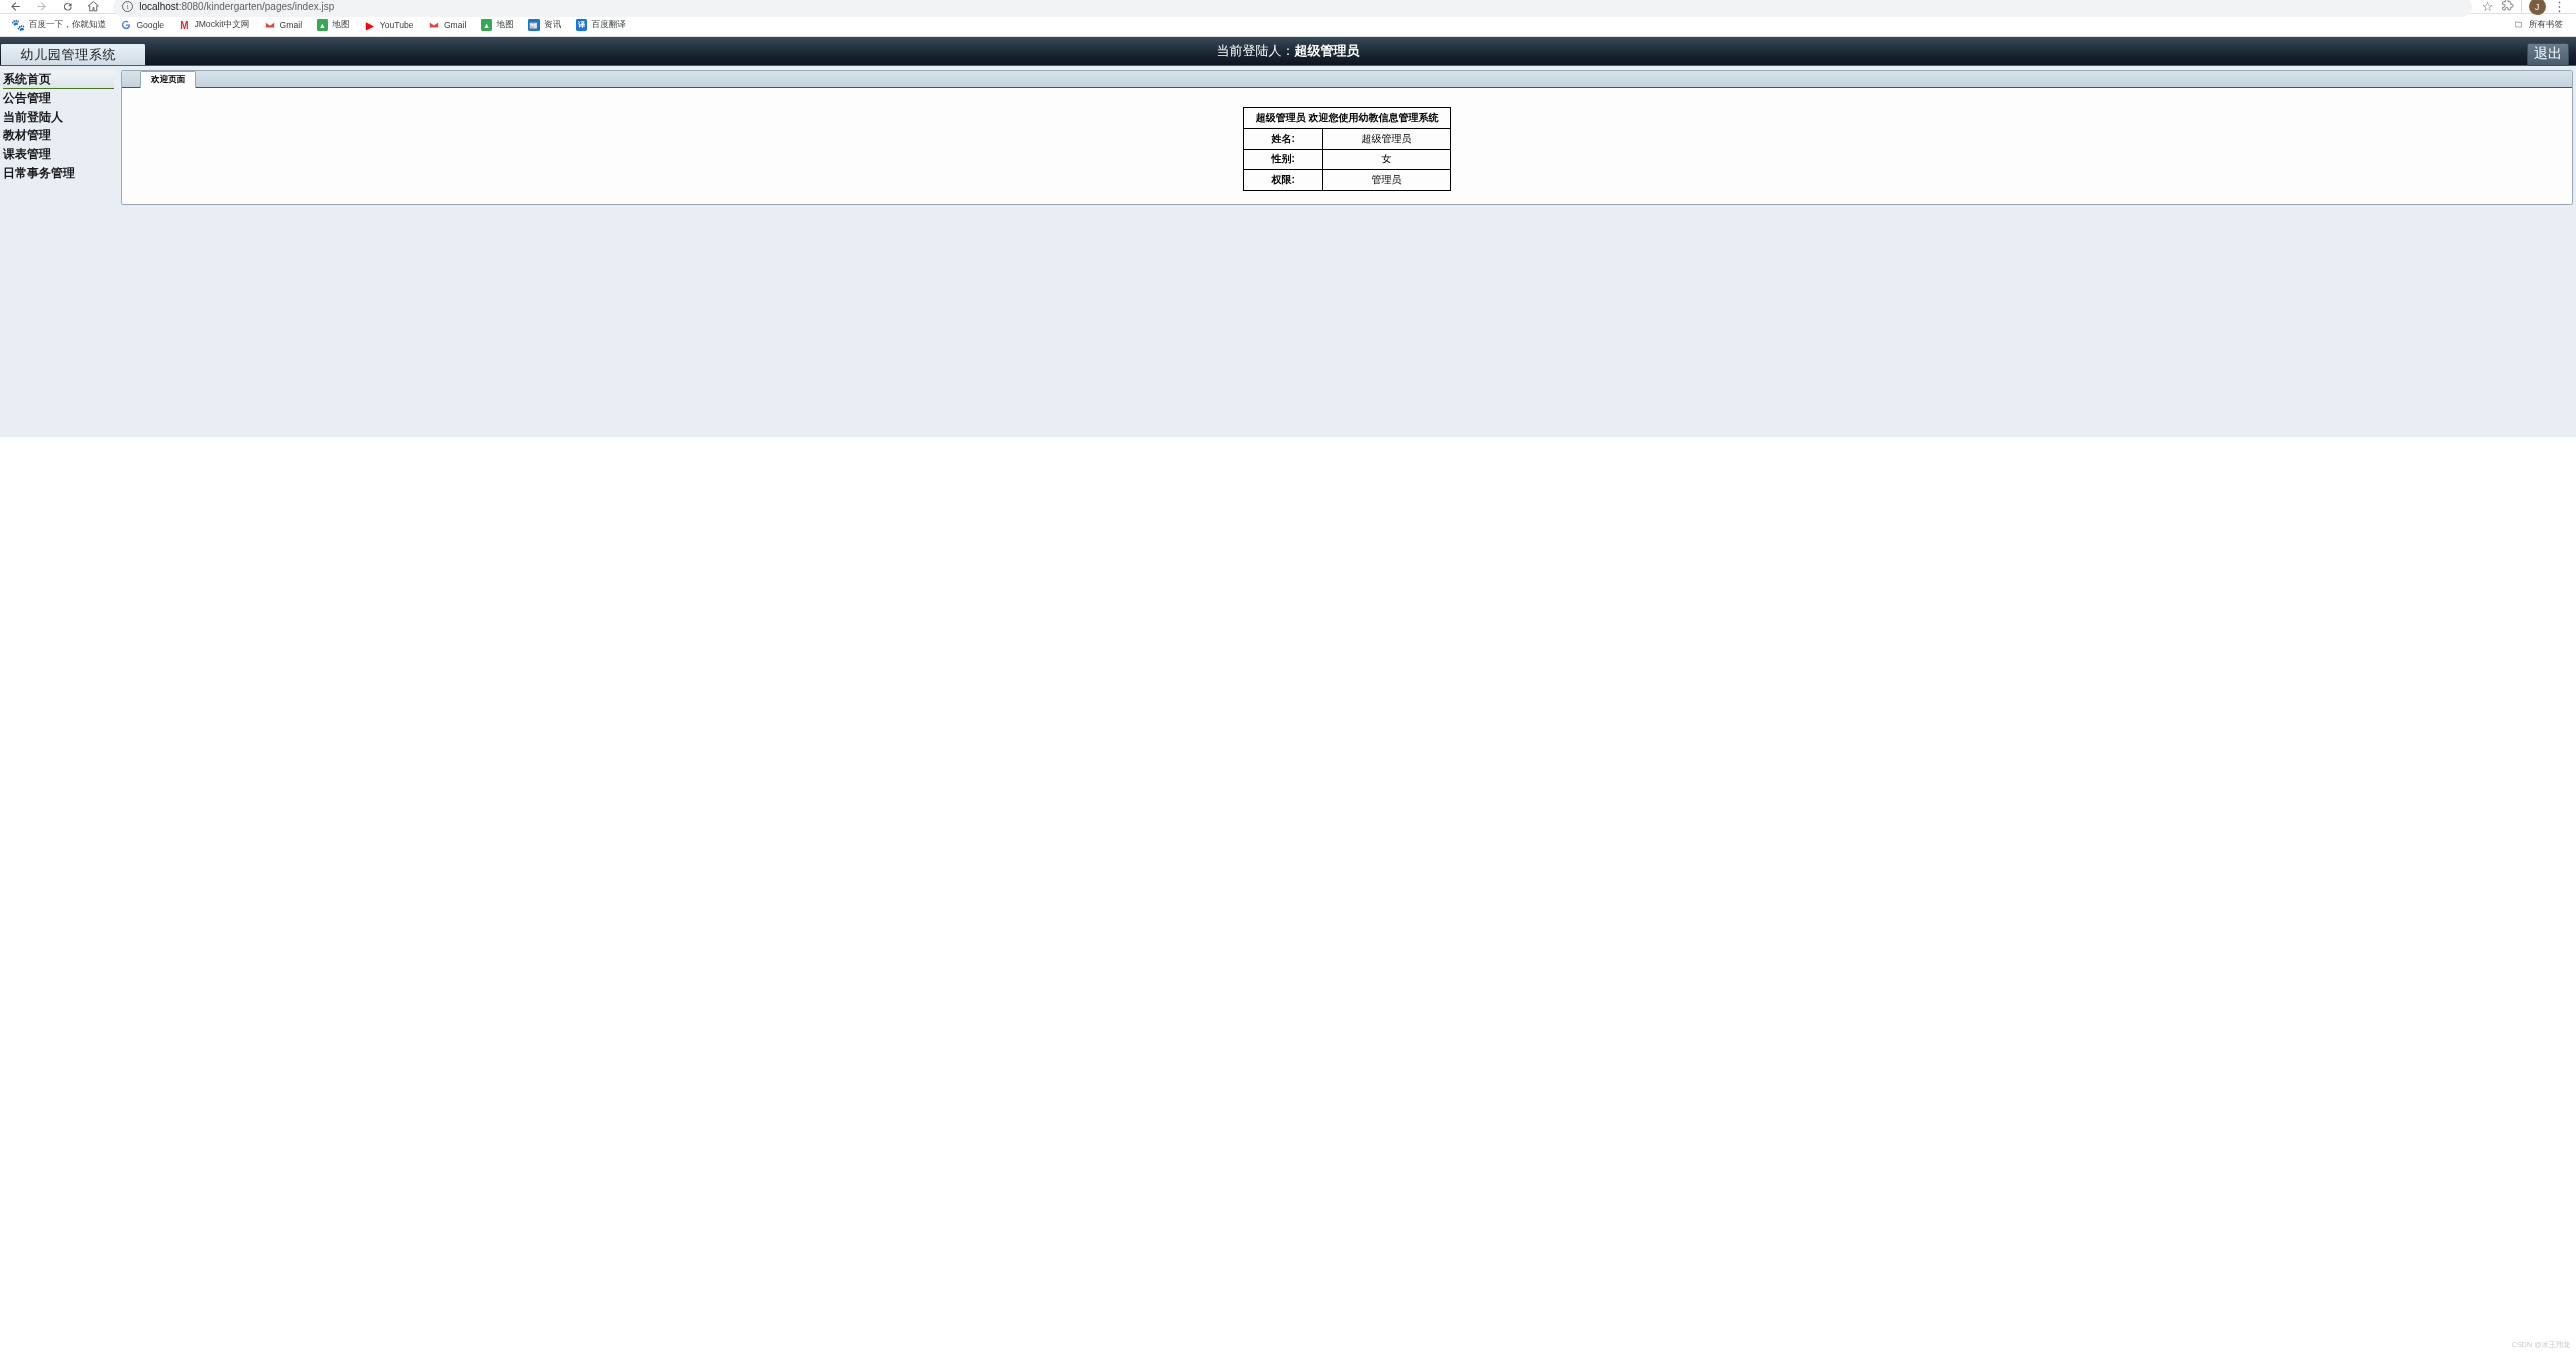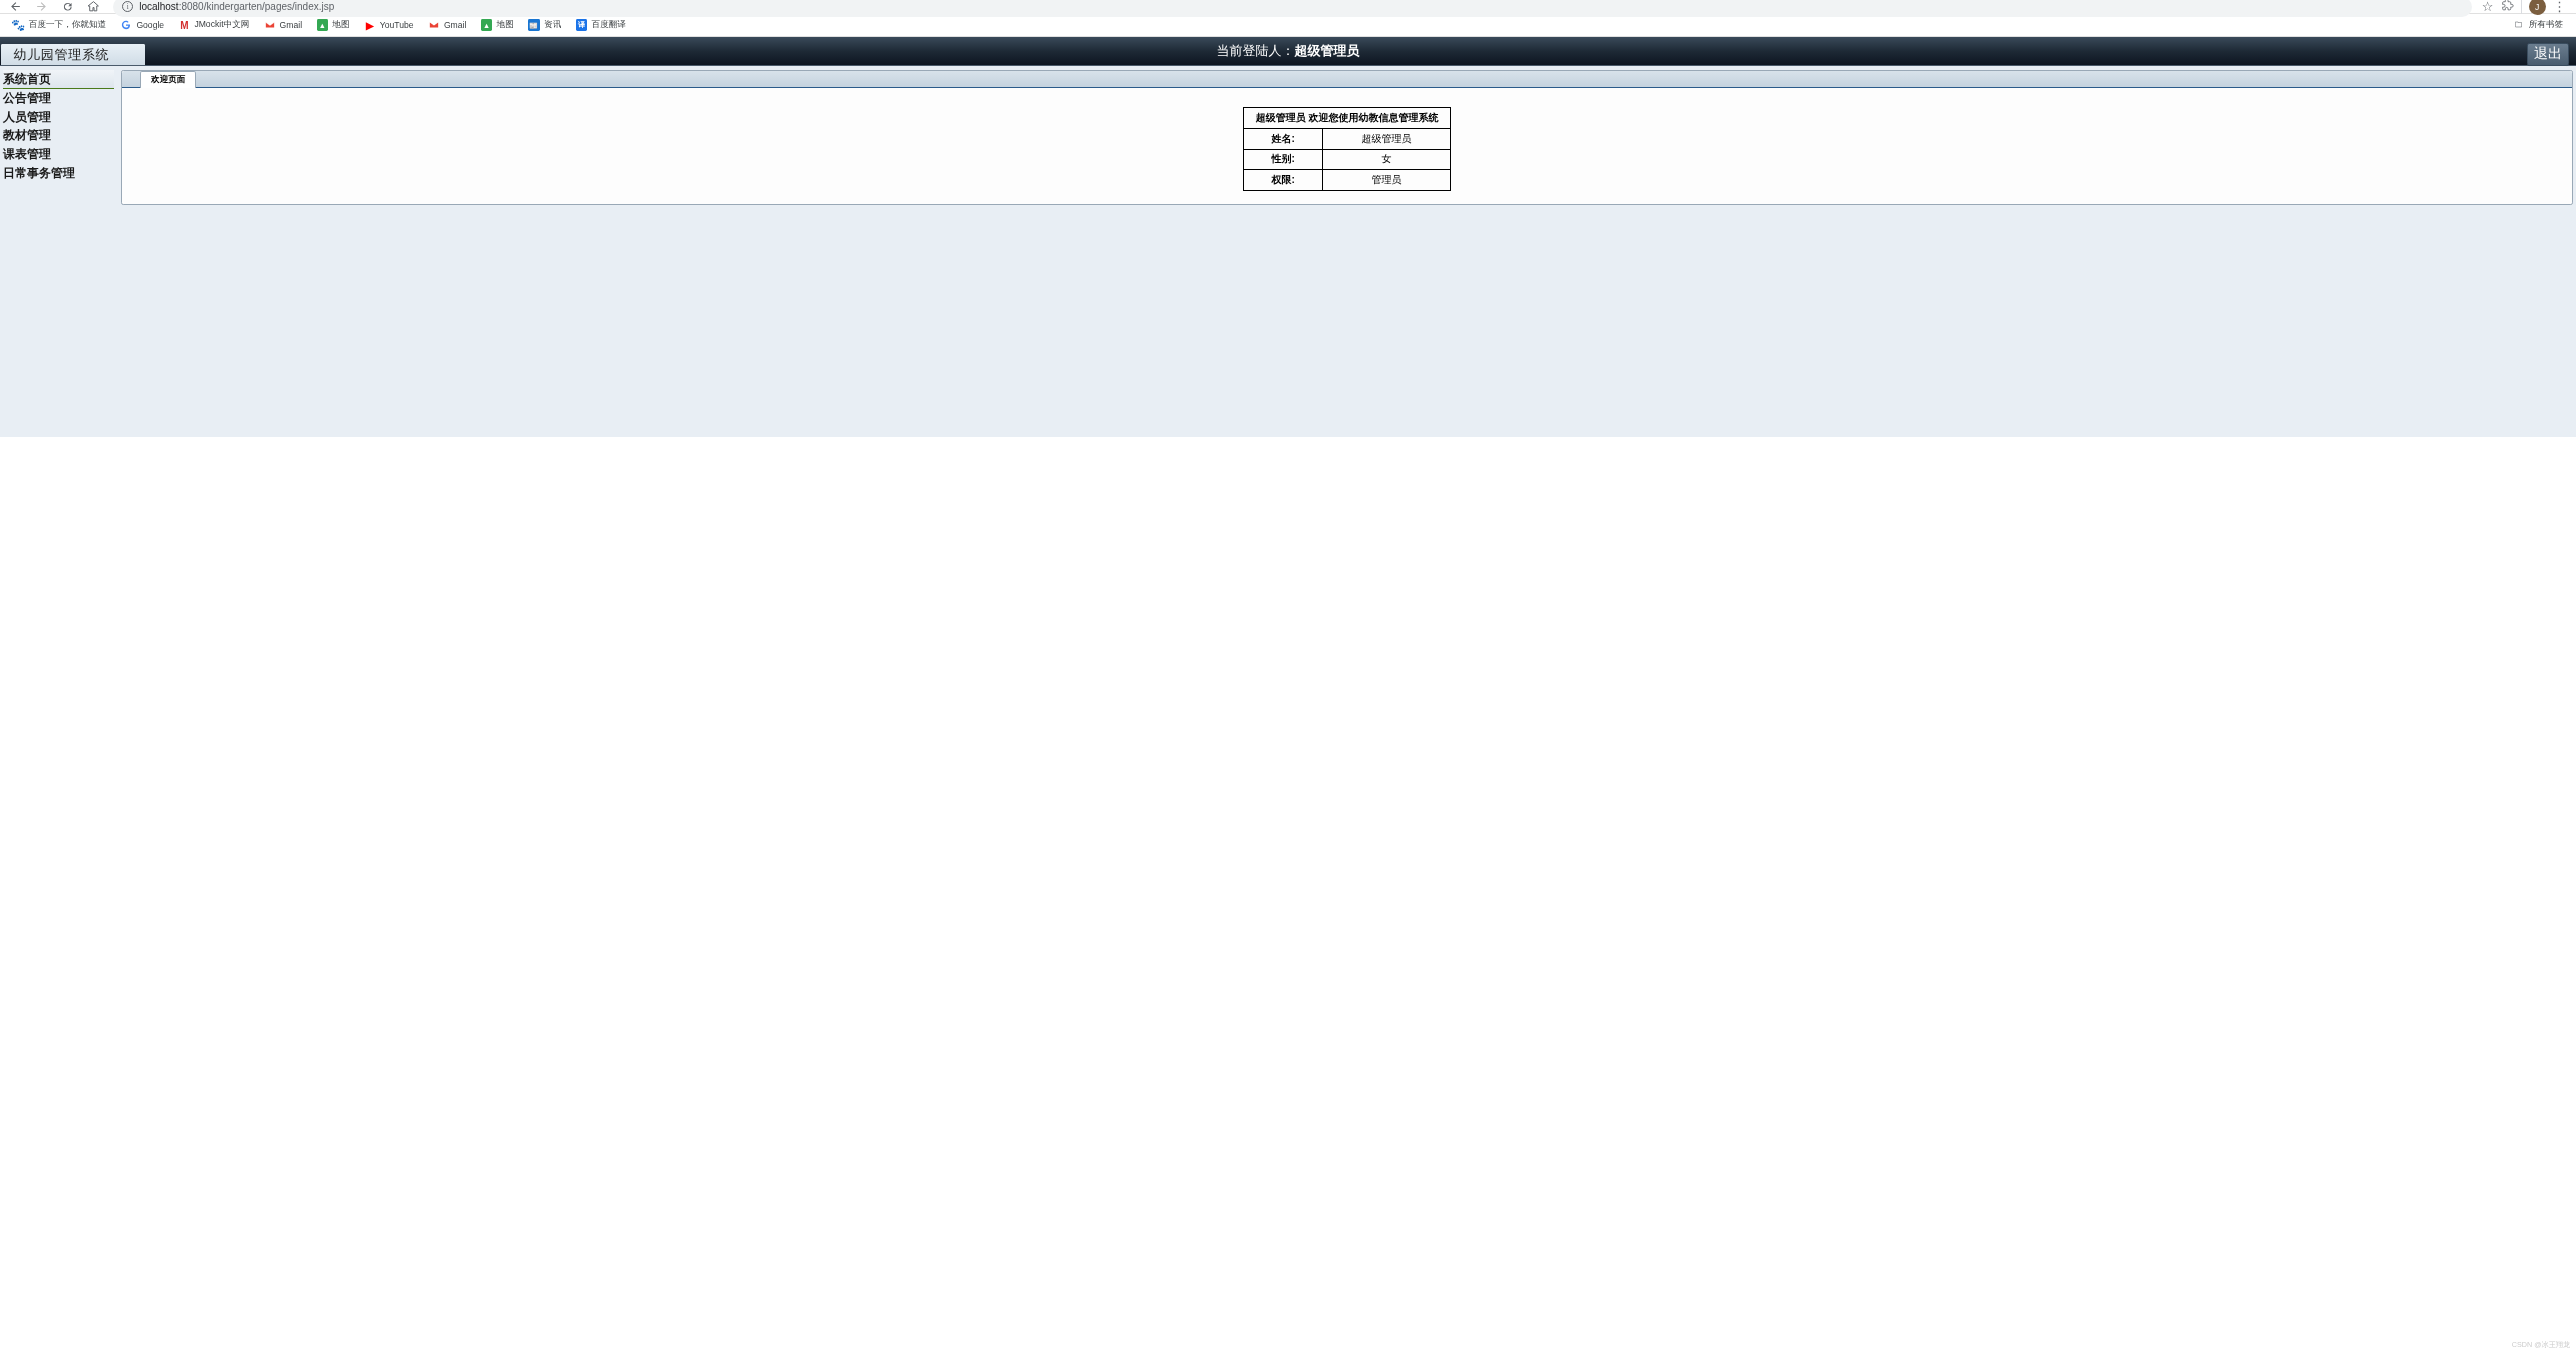--- a/index.html
+++ b/index.html
@@ -28,21 +28,21 @@
     .bm-jmockit { color: #d32f2f; font-weight: bold; font-size: 10px; }
     .bm-maps { background: #34a853; color: #fff; }
     .bm-youtube { color: #ff0000; font-size: 10px; }
     .bm-info { background: #1976d2; color: #fff; }
     .bm-translate { background: #1a73e8; color: #fff; }
     .bm-folder { color: #5f6368; }
     
     
     .app-container { background: #e8eef4; min-height: 400px; }
     .app-header { height: 29px; background: linear-gradient(to bottom, #3a4a5a 0%, #1e2a36 50%, #0d1520 100%); position: relative; display: flex; align-items: center; border-bottom: 0.7px solid #4a5a6a; }
-    .app-title-band { height: 21.6px; background: linear-gradient(to bottom, #e8f0f6 0%, #d0dce6 100%); width: 144px; display: flex; align-items: center; padding-left: 12px; margin-top: 7.2px; margin-left: 1.4px; border-radius: 1.4px 1.4px 0 0; }
+    .app-title-band { height: 21.6px; background: linear-gradient(to bottom, #e8f0f6 0%, #d0dce6 100%); width: 144px; display: flex; align-items: center; padding-left: 19px; margin-top: 7.2px; margin-left: 1.4px; border-radius: 1.4px 1.4px 0 0; }
     .app-logo { font-family: "STKaiti","KaiTi",cursive; font-size: 13px; color: #1a1a1a; font-weight: 500; letter-spacing: 0.7px; }
     .header-right { position: absolute; right: 7.2px; top: 5.8px; display: flex; align-items: center; gap: 7.2px; }
     .login-info { color: #fff; font-size: 13px; text-align: right; }
     .login-info .user { font-weight: bold; }
     .logout-btn { background: linear-gradient(to bottom,#6a7d8f,#4a5d6f); border: 0.7px solid #3a4d5f; color: #fff; padding: 1.4px 5.8px; font-size: 14px; border-radius: 2.2px; cursor: pointer; }
     .header-center { position: absolute; left: 50%; transform: translateX(-50%); top: 0; height: 100%; display: flex; align-items: center; }
     .header-center .login-info { }
     
     .app-body { display: flex; padding: 4.3px 2.9px; gap: 7.2px; }
     
@@ -191,21 +191,21 @@
 
   <div class="app-body">
     <div class="sidebar">
       <div class="menu-item active">
           <span>系统首页</span>
         </div>
       <div class="menu-item">
           <span>公告管理</span>
         </div>
       <div class="menu-item">
-          <span>人员管理</span>
+          <span>当前登陆人</span>
         </div>
       <div class="menu-item">
           <span>教材管理</span>
         </div>
       <div class="menu-item">
           <span>课表管理</span>
         </div>
       <div class="menu-item">
           <span>日常事务管理</span>
         </div>

